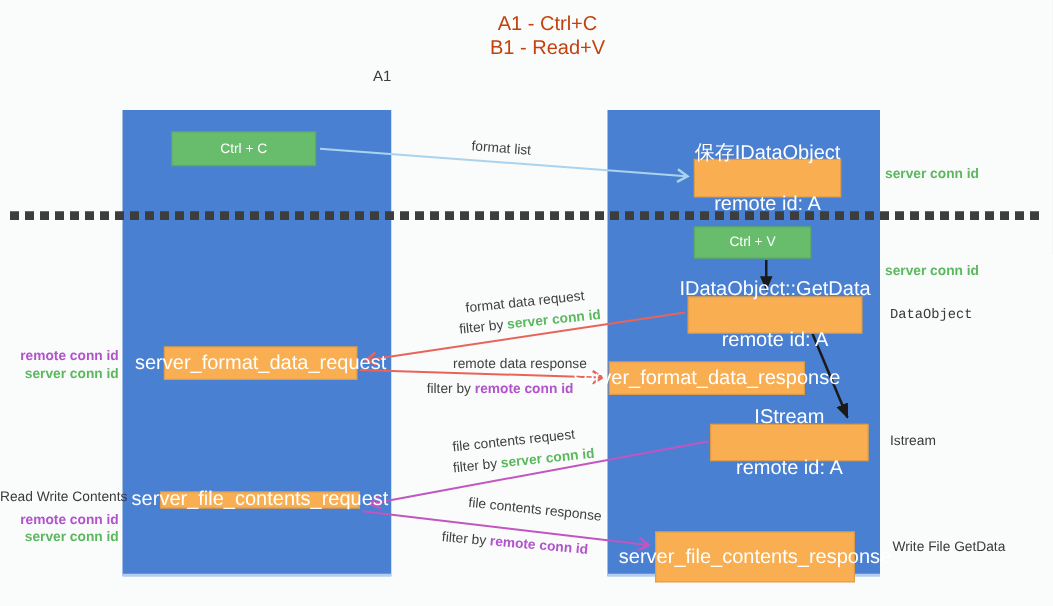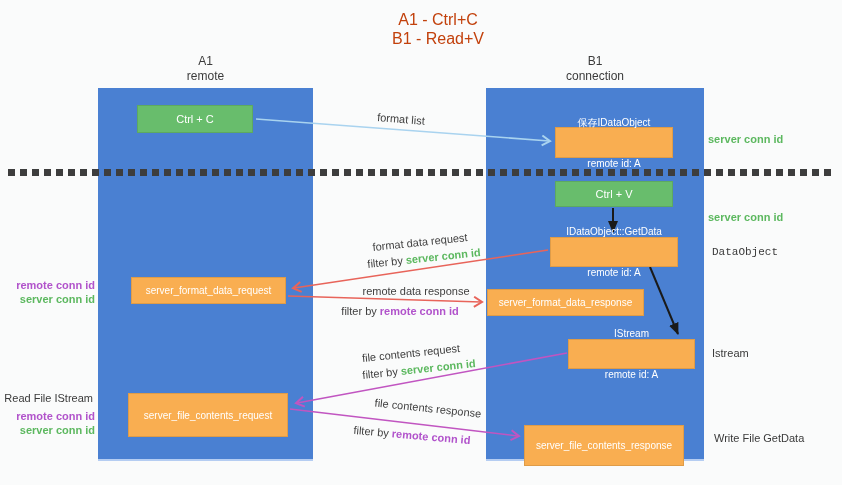--- a/index.html
+++ b/index.html
@@ -26,21 +26,21 @@
     background:repeating-linear-gradient(90deg,#3d3d3d 0 7px,transparent 7px 12px);
   }
   .arrows { position:absolute; left:0; top:0; pointer-events:none; z-index:3; }
   .box {
     position:absolute; z-index:4; display:flex; flex-direction:column;
     align-items:center; justify-content:center;
     color:#fff; text-align:center; white-space:nowrap;
     border:1px solid rgba(0,0,0,0.10);
   }
   .box.green { background:#68bd6c; font-size:11px; }
-  .box.orange { background:#f9ae51; font-size:10px;gap:28px; }
+  .box.orange { background:#f9ae51; font-size:16px;gap:28px; }
   .box.two { line-height:13px; }
   .lbl {
     position:absolute; z-index:5; font-size:11px; line-height:14px;
     color:#3f3f3f; white-space:nowrap;
   }
   .alabel { transform-origin:center; transform:translate(-50%,-50%); }
   .r4  { transform:translate(-50%,-50%) rotate(4.5deg); }
   .rm6 { transform:translate(-50%,-50%) rotate(-6deg); }
   .r6  { transform:translate(-50%,-50%) rotate(6deg); }
   .r5  { transform:translate(-50%,-50%) rotate(5deg); }
@@ -52,27 +52,22 @@
 </head>
 <body>
 
 <div class="canvas">
 
   <div class="title">
     <div>A1 - Ctrl+C</div>
     <div>B1 - Read+V</div>
   </div>
 
-  <div class="lane-header" style="left:98px;width:215px;">
+  <div class="lane-header" style="left:98px;width:215px;text-align:right;">
     <div>A1</div>
-    <div>remote</div>
-  </div>
-  <div class="lane-header" style="left:486px;width:218px;">
-    <div>B1</div>
-    <div>connection</div>
   </div>
 
   <div class="lane" style="left:98px;width:215px;"></div>
   <div class="lane" style="left:486px;width:218px;"></div>
 
   <div class="dotted-line"></div>
 
   <svg class="arrows" width="842" height="485">
     <defs>
       <marker id="mh-blue" markerUnits="userSpaceOnUse" markerWidth="12" markerHeight="12" refX="8" refY="6" orient="auto">
@@ -99,43 +94,43 @@
 
   <div class="box green" style="left:137px;top:105px;width:116px;height:28px;">
     <div>Ctrl + C</div>
   </div>
 
   <div class="box orange two" style="left:555px;top:127px;width:118px;height:31px;">
     <div>保存IDataObject</div>
     <div>remote id: A</div>
   </div>
 
-  <div class="box green" style="left:555px;top:181px;width:118px;height:26px;">
+  <div class="box green" style="left:555px;top:181px;width:94px;height:26px;">
     <div>Ctrl + V</div>
   </div>
 
-  <div class="box orange two" style="left:550px;top:237px;width:128px;height:30px;">
+  <div class="box orange two" style="left:550px;top:237px;width:140px;height:30px;">
     <div>IDataObject::GetData</div>
     <div>remote id: A</div>
   </div>
 
   <div class="box orange" style="left:131px;top:277px;width:155px;height:27px;">
     <div>server_format_data_request</div>
   </div>
 
   <div class="box orange" style="left:487px;top:289px;width:157px;height:27px;">
     <div>server_format_data_response</div>
   </div>
 
   <div class="box orange two" style="left:568px;top:339px;width:127px;height:30px;">
     <div>IStream</div>
     <div>remote id: A</div>
   </div>
 
-  <div class="box orange" style="left:128px;top:393px;width:160px;height:44px;">
+  <div class="box orange" style="left:128px;top:393px;width:160px;height:14px;">
     <div>server_file_contents_request</div>
   </div>
 
   <div class="box orange" style="left:524px;top:425px;width:160px;height:41px;">
     <div>server_file_contents_response</div>
   </div>
 
   <div class="lbl alabel r4" style="left:401px;top:119px;">format list</div>
 
   <div class="lbl alabel rm6" style="left:420px;top:242px;">format data request</div>
@@ -153,19 +148,19 @@
   <div class="lbl green-t" style="left:708px;top:132px;">server conn id</div>
   <div class="lbl green-t" style="left:708px;top:210px;">server conn id</div>
   <div class="lbl gray-t" style="left:712px;top:245px;font-family:Liberation Mono, monospace;">DataObject</div>
   <div class="lbl gray-t" style="left:712px;top:346px;">Istream</div>
   <div class="lbl gray-t" style="left:714px;top:431px;">Write File GetData</div>
 
   <div class="lbl right-align" style="left:10px;top:278px;width:85px;">
     <div class="purple-t">remote conn id</div>
     <div class="green-t">server conn id</div>
   </div>
-  <div class="lbl gray-t right-align" style="left:0px;top:391px;width:93px;">Read File IStream</div>
+  <div class="lbl gray-t right-align" style="left:0px;top:391px;width:93px;">Read Write Contents</div>
   <div class="lbl right-align" style="left:10px;top:409px;width:85px;">
     <div class="purple-t">remote conn id</div>
     <div class="green-t">server conn id</div>
   </div>
 
 </div>
 
 </body></html>

